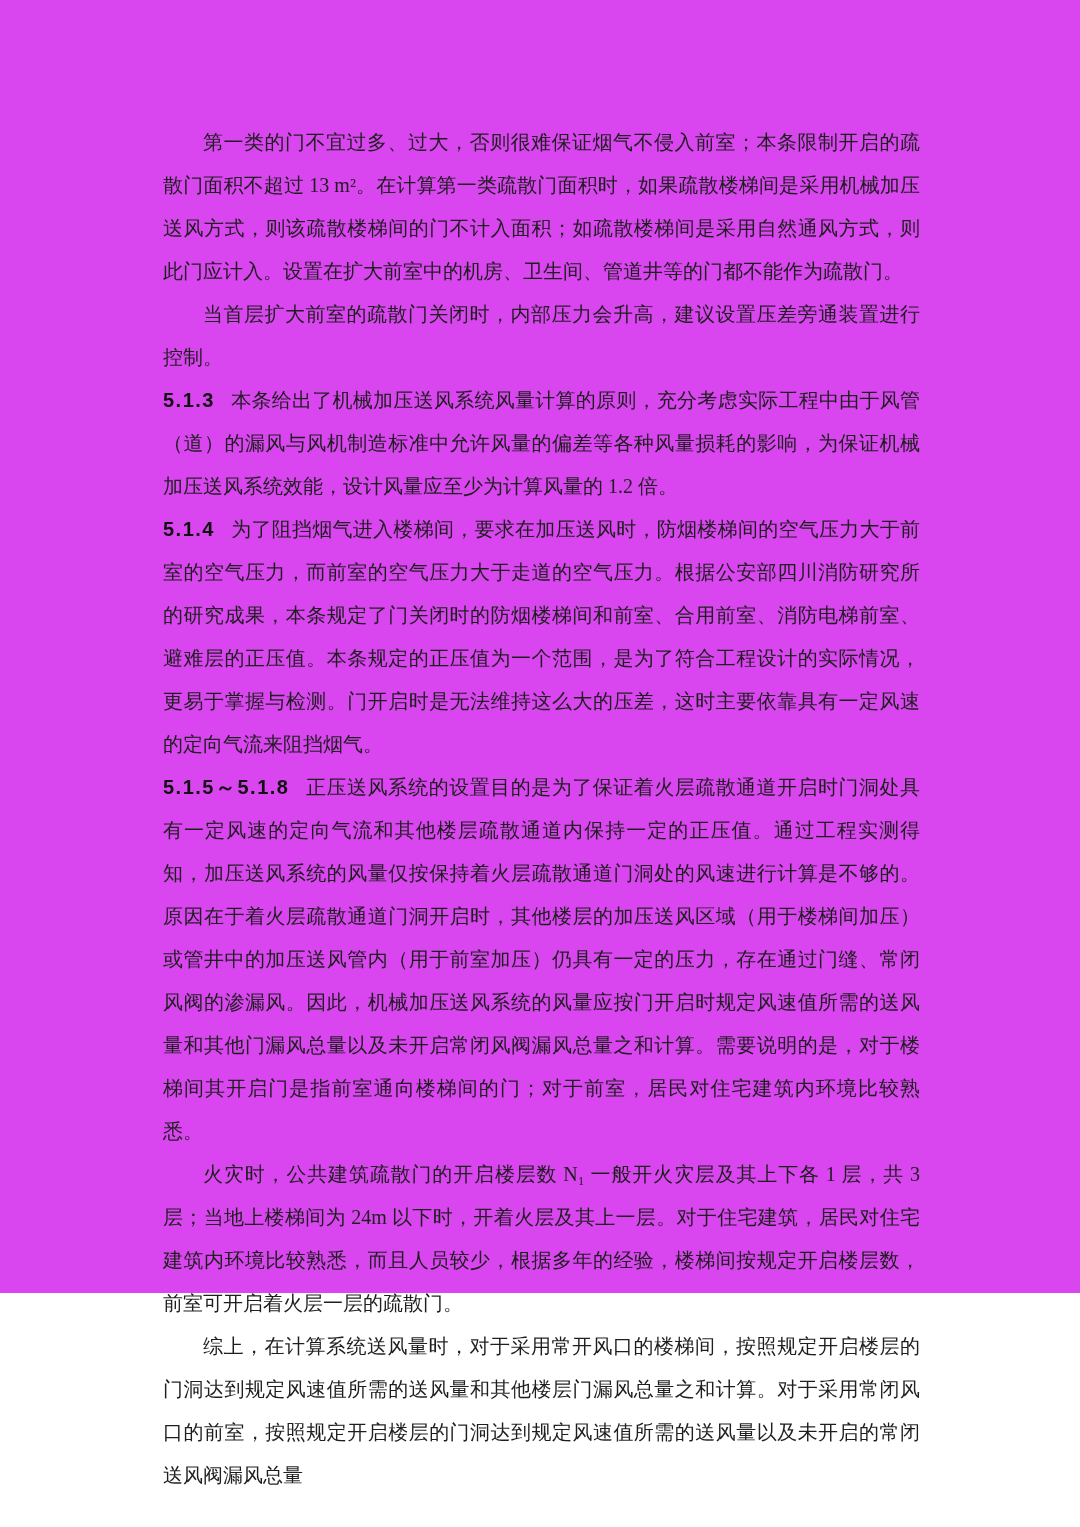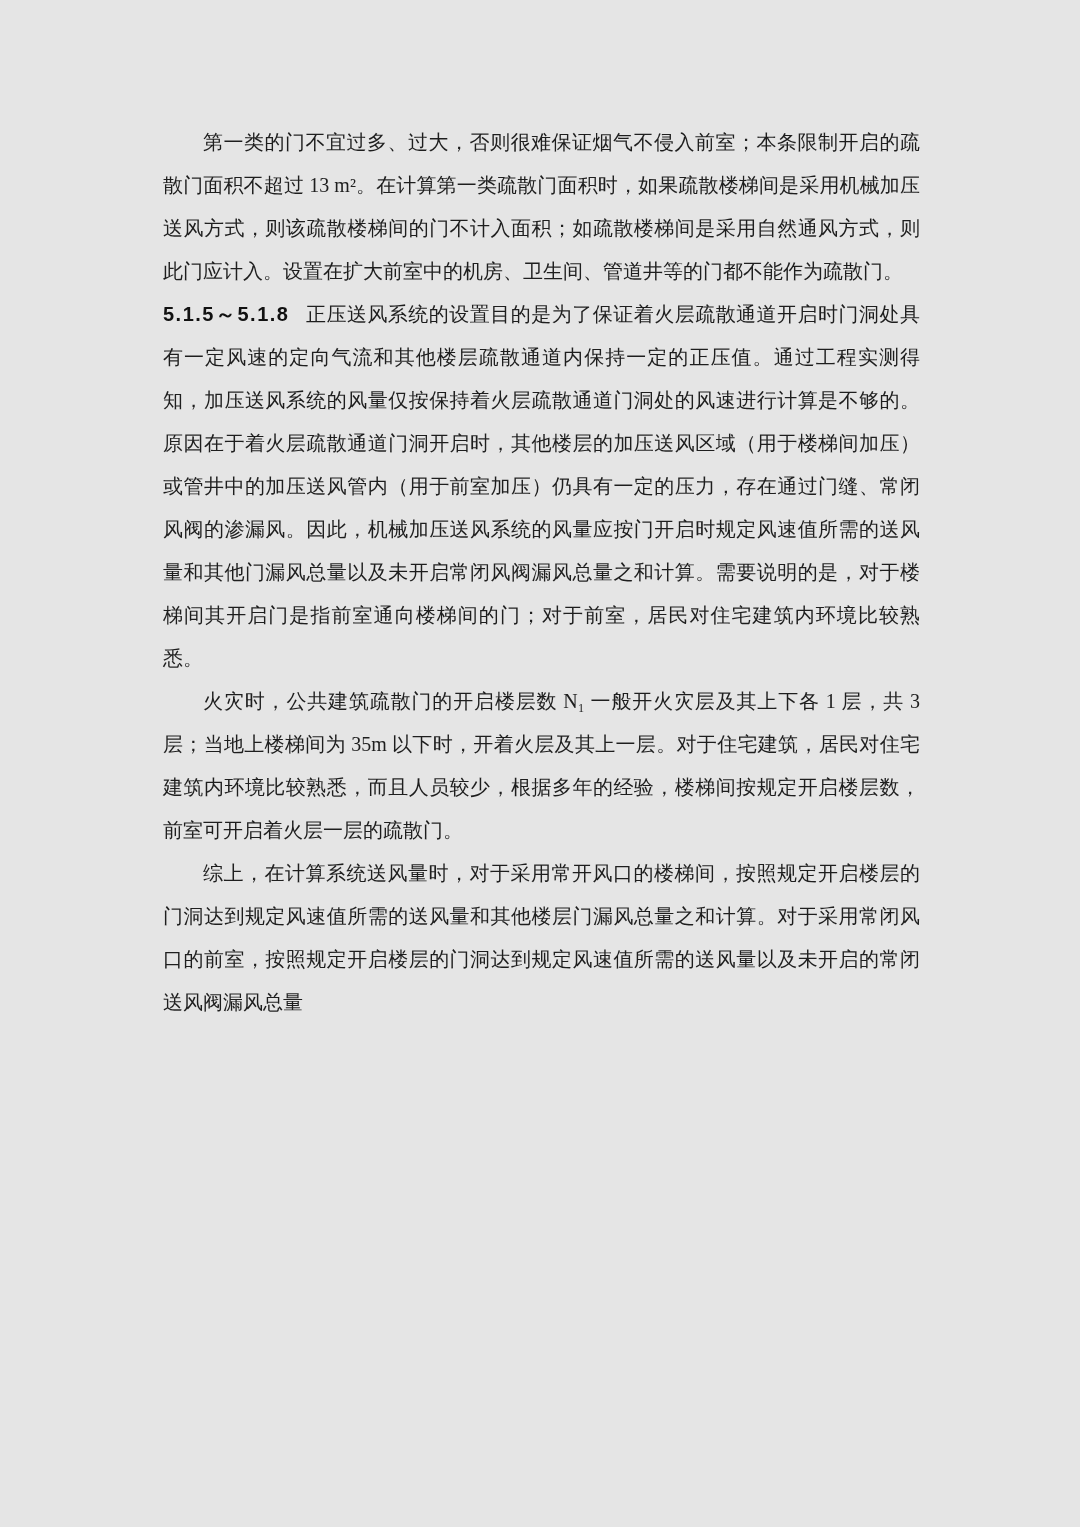--- a/index.html
+++ b/index.html
@@ -10,23 +10,23 @@
   body {
     width: 1080px;
     height: 1527px;
     overflow: hidden;
     font-family: "Liberation Serif", "DejaVu Serif", serif;
     color: #1e1e1e;
   }
   .page {
     box-sizing: border-box;
     width: 1080px;
-    height: 1527px;
+    height: 1293px;
     padding: 121px 160px 0 163px;
-    background: #e5e5e5;
+    background: #d946ef;
   }
   p.para {
     margin: 0;
     font-size: 20px;
     line-height: 43px;
     text-align: justify;
     text-justify: inter-ideograph;
     text-indent: 2em;
     word-break: break-all;
   }
@@ -44,29 +44,38 @@
 </style>
 </head>
 <body>
 
 <div class="page">
 
   <p class="para">
     <span>第一类的门不宜过多、过大，否则很难保证烟气不侵入前室；本条限制开启的疏散门面积不超过 13 m²。在计算第一类疏散门面积时，如果疏散楼梯间是采用机械加压送风方式，则该疏散楼梯间的门不计入面积；如疏散楼梯间是采用自然通风方式，则此门应计入。设置在扩大前室中的机房、卫生间、管道井等的门都不能作为疏散门。</span>
   </p>
 
+  <p class="para">
+    <span>当首层扩大前室的疏散门关闭时，内部压力会升高，建议设置压差旁通装置进行控制。</span>
+  </p>
 
+  <p class="para numbered">
+    <span class="plabel">5.1.3</span><span>本条给出了机械加压送风系统风量计算的原则，充分考虑实际工程中由于风管（道）的漏风与风机制造标准中允许风量的偏差等各种风量损耗的影响，为保证机械加压送风系统效能，设计风量应至少为计算风量的 1.2 倍。</span>
+  </p>
 
+  <p class="para numbered">
+    <span class="plabel">5.1.4</span><span>为了阻挡烟气进入楼梯间，要求在加压送风时，防烟楼梯间的空气压力大于前室的空气压力，而前室的空气压力大于走道的空气压力。根据公安部四川消防研究所的研究成果，本条规定了门关闭时的防烟楼梯间和前室、合用前室、消防电梯前室、避难层的正压值。本条规定的正压值为一个范围，是为了符合工程设计的实际情况，更易于掌握与检测。门开启时是无法维持这么大的压差，这时主要依靠具有一定风速的定向气流来阻挡烟气。</span>
+  </p>
 
 
   <p class="para numbered">
     <span class="plabel">5.1.5～5.1.8</span><span>正压送风系统的设置目的是为了保证着火层疏散通道开启时门洞处具有一定风速的定向气流和其他楼层疏散通道内保持一定的正压值。通过工程实测得知，加压送风系统的风量仅按保持着火层疏散通道门洞处的风速进行计算是不够的。原因在于着火层疏散通道门洞开启时，其他楼层的加压送风区域（用于楼梯间加压）或管井中的加压送风管内（用于前室加压）仍具有一定的压力，存在通过门缝、常闭风阀的渗漏风。因此，机械加压送风系统的风量应按门开启时规定风速值所需的送风量和其他门漏风总量以及未开启常闭风阀漏风总量之和计算。需要说明的是，对于楼梯间其开启门是指前室通向楼梯间的门；对于前室，居民对住宅建筑内环境比较熟悉。</span>
   </p>
 
   <p class="para">
-    <span>火灾时，公共建筑疏散门的开启楼层数 N₁ 一般开火灾层及其上下各 1 层，共 3 层；当地上楼梯间为 35m 以下时，开着火层及其上一层。对于住宅建筑，居民对住宅建筑内环境比较熟悉，而且人员较少，根据多年的经验，楼梯间按规定开启楼层数，前室可开启着火层一层的疏散门。</span>
+    <span>火灾时，公共建筑疏散门的开启楼层数 N₁ 一般开火灾层及其上下各 1 层，共 3 层；当地上楼梯间为 24m 以下时，开着火层及其上一层。对于住宅建筑，居民对住宅建筑内环境比较熟悉，而且人员较少，根据多年的经验，楼梯间按规定开启楼层数，前室可开启着火层一层的疏散门。</span>
   </p>
 
   <p class="para">
     <span>综上，在计算系统送风量时，对于采用常开风口的楼梯间，按照规定开启楼层的门洞达到规定风速值所需的送风量和其他楼层门漏风总量之和计算。对于采用常闭风口的前室，按照规定开启楼层的门洞达到规定风速值所需的送风量以及未开启的常闭送风阀漏风总量</span>
   </p>
 
 </div>
 
 </body></html>

